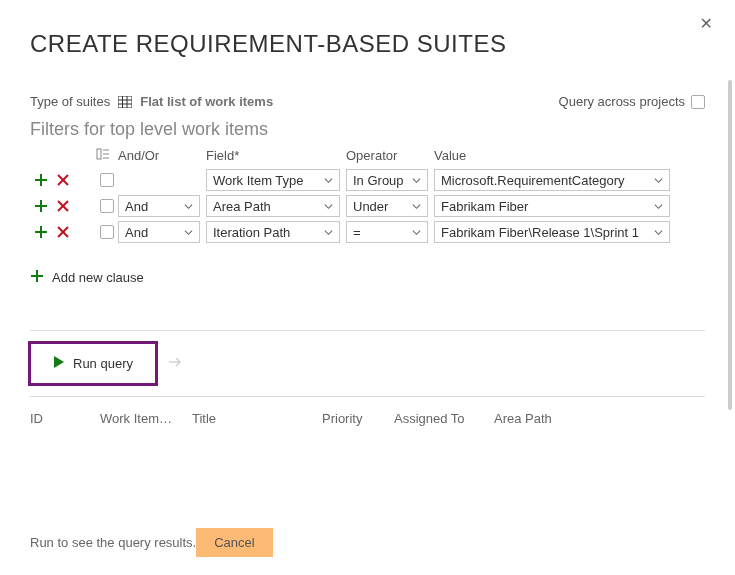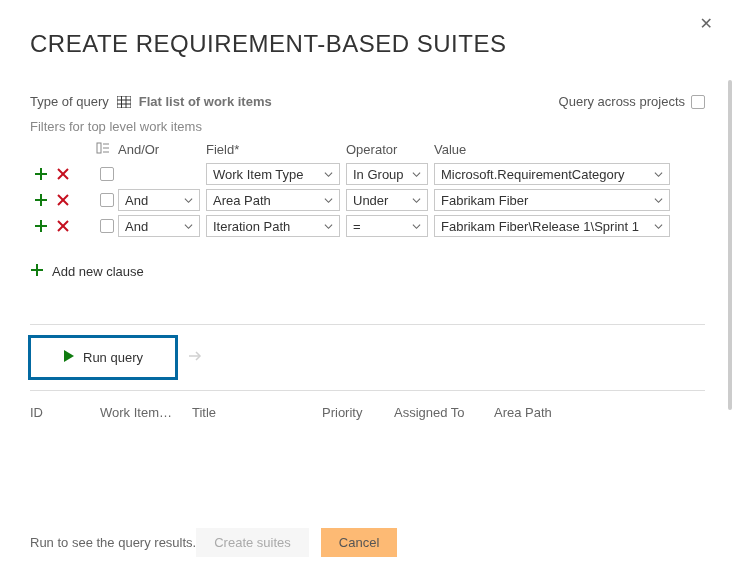--- a/index.html
+++ b/index.html
@@ -54,21 +54,21 @@
       height: 12px;
     }
     .flat-label { font-weight: 600; color: #737373; }
     .query-across {
       display: flex;
       align-items: center;
       gap: 6px;
       color: #555;
     }
     .filters-label {
-      font-size: 13px;
+      font-size: 18px;
       color: #888;
       margin-bottom: 8px;
     }
     .query-table {
       display: grid;
       grid-template-columns: 22px 22px 22px 22px 88px 140px 88px 242px;
       align-items: center;
       row-gap: 4px;
       font-size: 13px;
     }
@@ -126,22 +126,22 @@
       border-bottom: 1px solid #ddd;
     }
     .run-btn {
       display: inline-flex;
       align-items: center;
       gap: 8px;
       padding: 4px 10px;
       cursor: pointer;
     }
     .highlight-box {
-      border: 3px solid #0369a1;
-      padding: 8px 22px;
+      border: 3px solid #701a75;
+      padding: 8px 12px;
       margin-left: -2px;
     }
     .play svg { width: 12px; height: 12px; }
     .arrow-disabled svg { width: 14px; height: 14px; opacity: .3;}
     .results-header {
       display: flex;
       gap: 20px;
       padding: 14px 0;
       color: #666;
       font-size: 13px;
@@ -182,21 +182,21 @@
 </head>
 <body>
 
 <div class="dialog">
   <div class="close-x">✕</div>
 
   <div class="title">CREATE REQUIREMENT-BASED SUITES</div>
 
   <div class="row-top">
     <div class="type-of-query">
-      <span>Type of query</span>
+      <span>Type of suites</span>
       <span class="grid-icon">
         <svg viewBox="0 0 14 12">
             <rect x="0" y="0" width="14" height="12" fill="none" stroke="#333" stroke-width="1"></rect>
             <line x1="0" y1="4" x2="14" y2="4" stroke="#333"></line>
             <line x1="0" y1="8" x2="14" y2="8" stroke="#333"></line>
             <line x1="4.5" y1="0" x2="4.5" y2="12" stroke="#333"></line>
             <line x1="9" y1="0" x2="9" y2="12" stroke="#333"></line>
           </svg>
       </span>
       <span class="flat-label">Flat list of work items</span>
@@ -378,19 +378,18 @@
     <span class="col-wit">Work Item…</span>
     <span class="col-title">Title</span>
     <span class="col-pri">Priority</span>
     <span class="col-assigned">Assigned To</span>
     <span>Area Path</span>
   </div>
 
   <div class="footer">
     <span class="footer-hint">Run to see the query results.</span>
     <div class="footer-buttons">
-      <button class="btn disabled">Create suites</button>
       <button class="btn">Cancel</button>
     </div>
   </div>
 </div>
 
 <div class="scroll-indicator"></div>
 
 </body></html>

